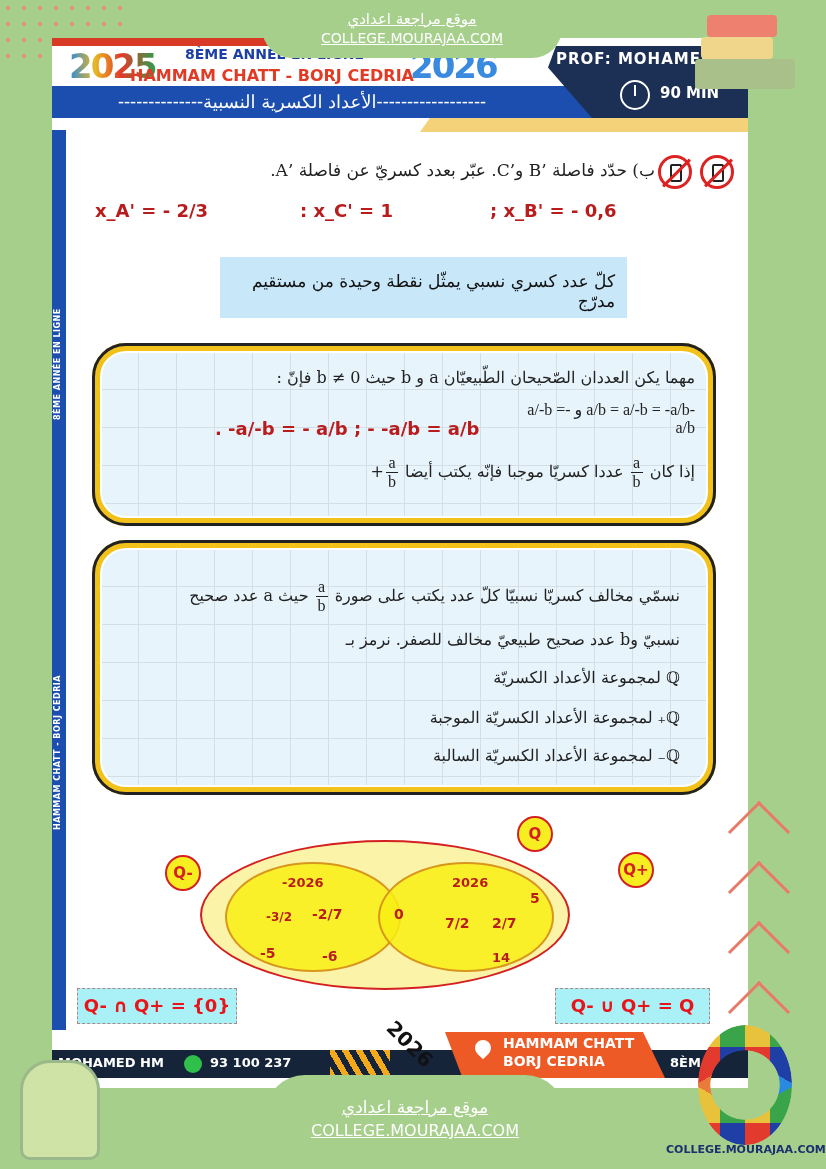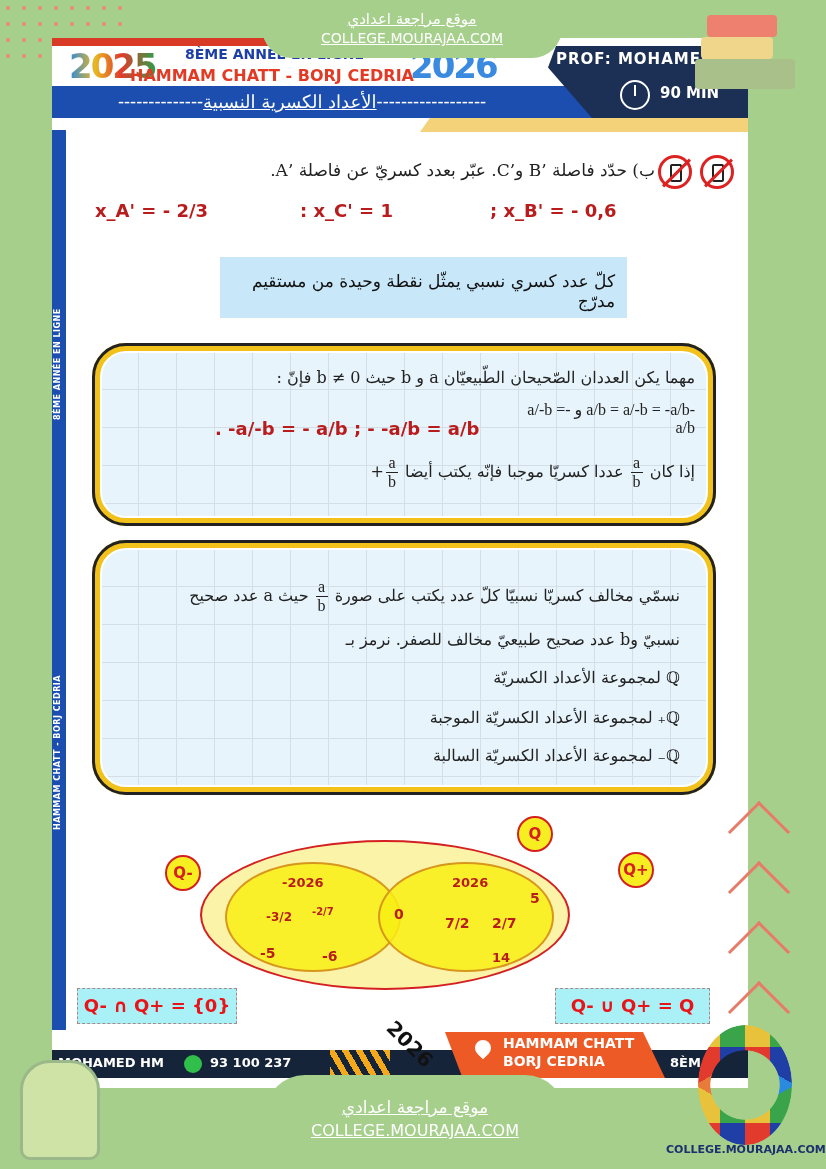--- a/index.html
+++ b/index.html
@@ -7,21 +7,21 @@
 .dots{position:absolute;left:0;top:0;width:130px;height:60px;background-image:radial-gradient(#e88a7a 2px,transparent 2.5px);background-size:16px 16px;opacity:.9}
 .page{position:absolute;left:52px;top:38px;width:696px;height:1050px;background:#fff}
 .redstripe{position:absolute;left:52px;top:38px;width:460px;height:8px;background:#d93a25}
 .year{position:absolute;font-family:"DejaVu Sans",sans-serif;font-weight:900;font-size:34px;letter-spacing:-2px}
 .y25{left:69px;top:46px;background:linear-gradient(90deg,#2a8ae0,#e8b822 30%,#e23a2a 60%,#2aa04a);-webkit-background-clip:text;color:transparent}
 .y26{left:410px;top:46px;color:#3a8ae0}
 .head-t1{position:absolute;left:185px;top:46px;font-family:"DejaVu Sans",sans-serif;font-weight:bold;font-size:14px;color:#1d3fa6}
 .head-t2{position:absolute;left:130px;top:66px;font-family:"DejaVu Sans",sans-serif;font-weight:bold;font-size:16px;color:#e13a25}
 .blue-bar{position:absolute;left:52px;top:86px;width:560px;height:32px;background:#1b4eae;clip-path:polygon(0 0,95% 0,100% 100%,0 100%)}
 .title{position:absolute;left:52px;top:86px;width:500px;height:32px;color:#fff;font-size:18px;text-align:center;line-height:32px;direction:rtl}
-.title span{text-decoration:underline}
+.title span{}
 .navy{position:absolute;left:548px;top:46px;width:200px;height:72px;background:#1c2f54;clip-path:polygon(4% 0,100% 0,100% 100%,22% 100%,0 30%)}
 .prof{position:absolute;left:556px;top:50px;font-family:"DejaVu Sans",sans-serif;font-weight:bold;font-size:15px;color:#fff;letter-spacing:1px}
 .clock{position:absolute;left:620px;top:80px;width:30px;height:30px;border:2px solid #fff;border-radius:50%}
 .clock:after{content:"";position:absolute;left:12px;top:3px;width:2px;height:11px;background:#fff}
 .mins{position:absolute;left:660px;top:84px;font-family:"DejaVu Sans",sans-serif;font-weight:bold;font-size:15px;color:#fff}
 .yellowband{position:absolute;left:420px;top:118px;width:328px;height:14px;background:#f4d27a;clip-path:polygon(3% 0,100% 0,100% 100%,0 100%)}
 .top-badge{position:absolute;left:262px;top:0;width:300px;height:58px;background:#a6cf8c;border-radius:0 0 30px 30px;text-align:center;color:#fff;font-family:"DejaVu Sans",sans-serif}
 .top-badge .ar{font-size:15px;text-decoration:underline;line-height:22px;margin-top:8px;direction:rtl}
 .top-badge .en{font-size:14px;text-decoration:underline}
 .books{position:absolute;left:695px;top:15px;width:110px;height:80px}
@@ -146,21 +146,21 @@
 </div>
 
 <div class="venn-outer"></div>
 <div class="ell" style="left:225px"></div>
 <div class="ell" style="left:378px"></div>
 <div class="tag" style="left:517px;top:816px">Q</div>
 <div class="tag" style="left:165px;top:855px">Q-</div>
 <div class="tag" style="left:618px;top:852px">Q+</div>
 <div class="hand" style="left:282px;top:875px;font-size:13px">-2026</div>
 <div class="hand" style="left:266px;top:910px;font-size:12px">-3/2</div>
-<div class="hand" style="left:312px;top:906px;font-size:10px">-2/7</div>
+<div class="hand" style="left:312px;top:906px;font-size:14px">-2/7</div>
 <div class="hand" style="left:260px;top:945px;font-size:14px">-5</div>
 <div class="hand" style="left:322px;top:948px;font-size:14px">-6</div>
 <div class="hand" style="left:394px;top:906px;font-size:14px">0</div>
 <div class="hand" style="left:452px;top:875px;font-size:13px">2026</div>
 <div class="hand" style="left:530px;top:890px;font-size:14px">5</div>
 <div class="hand" style="left:445px;top:915px;font-size:14px">7/2</div>
 <div class="hand" style="left:492px;top:915px;font-size:14px">2/7</div>
 <div class="hand" style="left:492px;top:950px;font-size:13px">14</div>
 
 <div class="eqbox" style="left:77px;width:160px">Q- ∩ Q+ = {0}</div>

